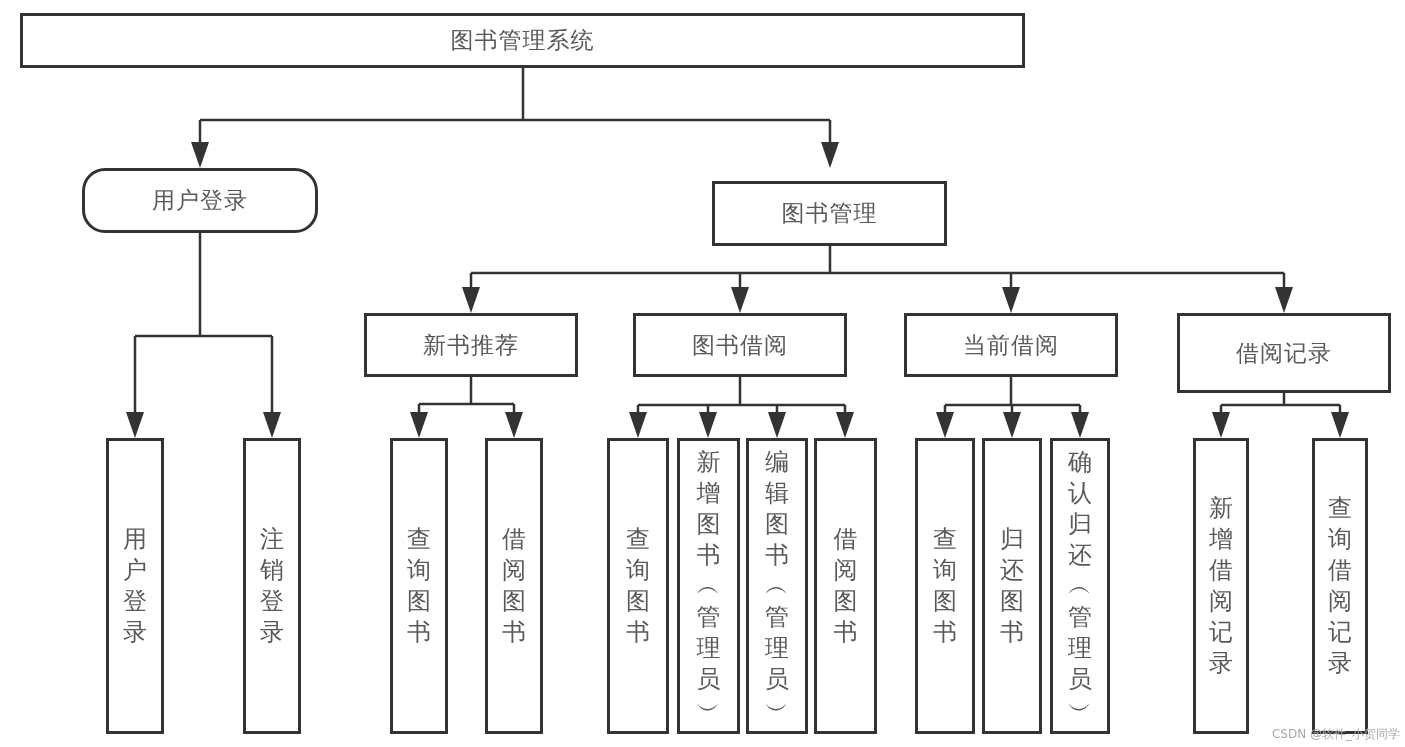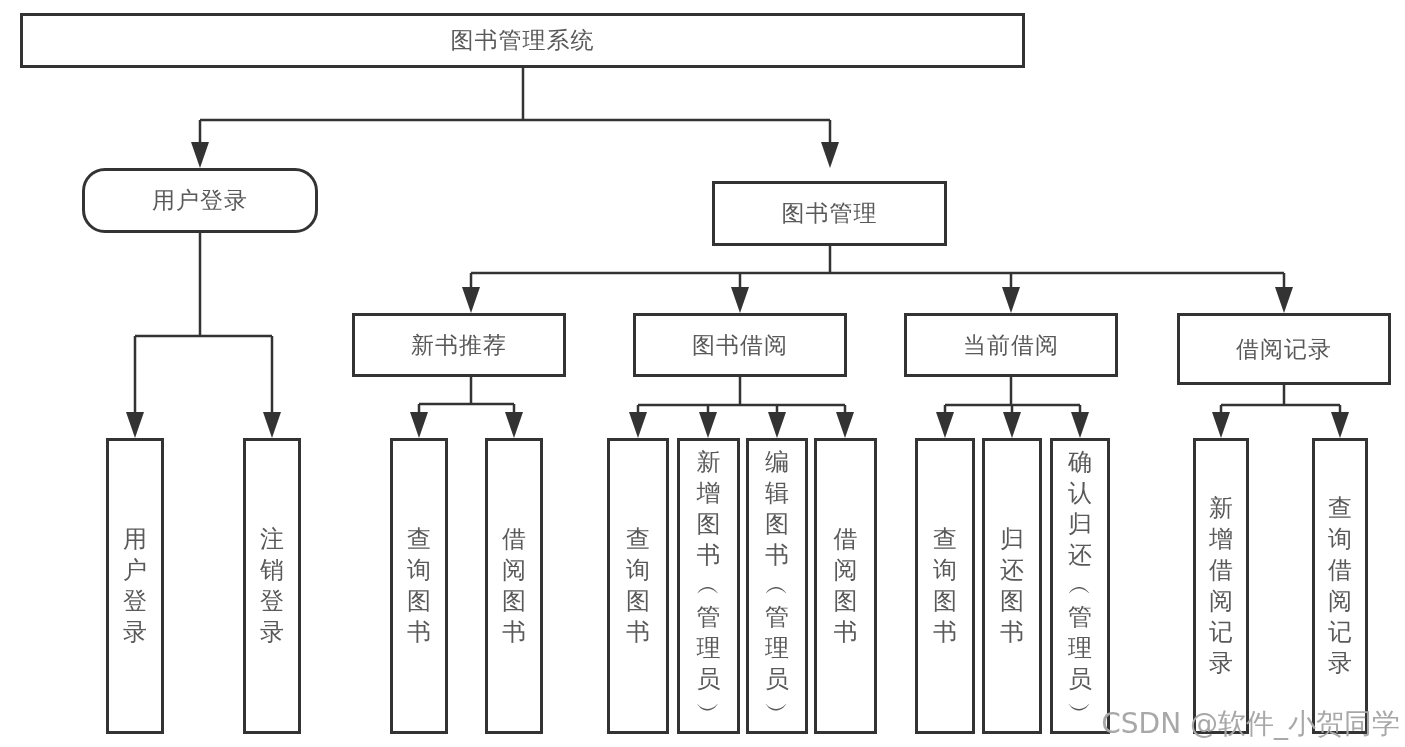--- a/index.html
+++ b/index.html
@@ -45,43 +45,43 @@
   }
   .vchar {
     line-height: 31px;
     height: 31px;
     text-align: center;
   }
   
   #n-root        { left: 20px;   top: 13px;  width: 1005px; height: 55px; }
   #n-user-login  { left: 82px;   top: 168px; width: 236px;  height: 65px; border-radius: 23px; }
   #n-book-mgmt   { left: 712px;  top: 168px; width: 235px;  height: 65px; margin-top: 13px; }
-  #n-new-rec     { left: 352px;  top: 313px; width: 214px;  height: 64px; }
+  #n-new-rec     { left: 364px;  top: 313px; width: 214px;  height: 64px; }
   #n-borrow      { left: 633px;  top: 313px; width: 214px;  height: 64px; }
   #n-current     { left: 904px;  top: 313px; width: 214px;  height: 64px; }
-  #n-records     { left: 1177px; top: 313px; width: 214px;  height: 72px; }
+  #n-records     { left: 1177px; top: 313px; width: 214px;  height: 80px; }
   .leaf          { top: 438px; height: 296px; }
   #lf-g1-0 { left: 106px;  width: 58px; }
   #lf-g1-1 { left: 243px;  width: 58px; }
   #lf-g2-0 { left: 390px;  width: 58px; }
   #lf-g2-1 { left: 485px;  width: 58px; }
   #lf-g3-0 { left: 607px;  width: 62px; }
   #lf-g3-1 { left: 677px;  width: 63px; }
   #lf-g3-2 { left: 746px;  width: 62px; }
   #lf-g3-3 { left: 814px;  width: 63px; }
   #lf-g4-0 { left: 915px;  width: 60px; }
   #lf-g4-1 { left: 982px;  width: 60px; }
   #lf-g4-2 { left: 1050px; width: 60px; }
   #lf-g5-0 { left: 1193px; width: 56px; }
   #lf-g5-1 { left: 1312px; width: 56px; }
   #watermark {
     position: absolute;
     right: 5px;
     bottom: 4px;
-    font-size: 28px;
+    font-size: 12px;
     color: #a8a8a8;
     z-index: 3;
     white-space: nowrap;
   }
   .cline { stroke: #333333; stroke-width: 2.5; fill: none; }
   .ahead { fill: #333333; stroke: none; }
 </style>
 </head>
 <body>
 

